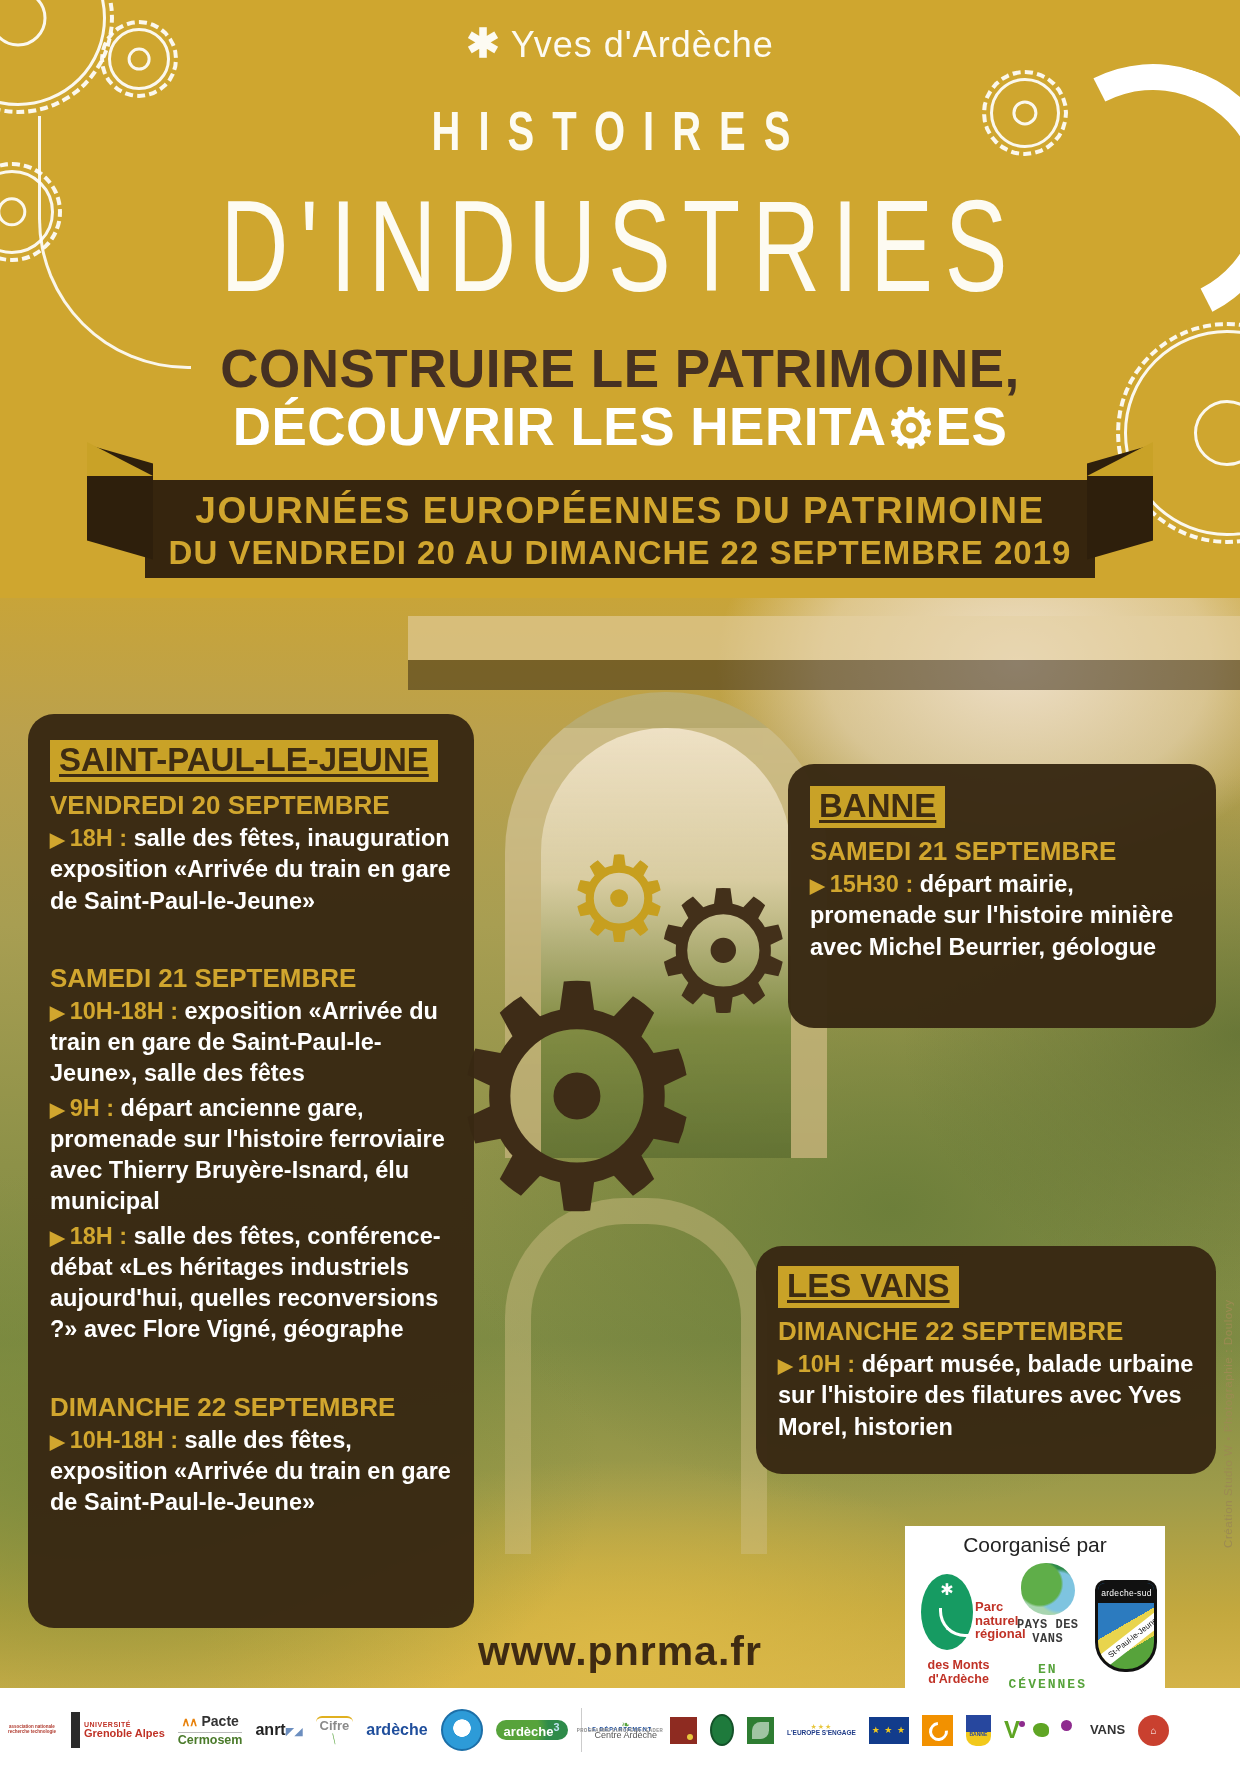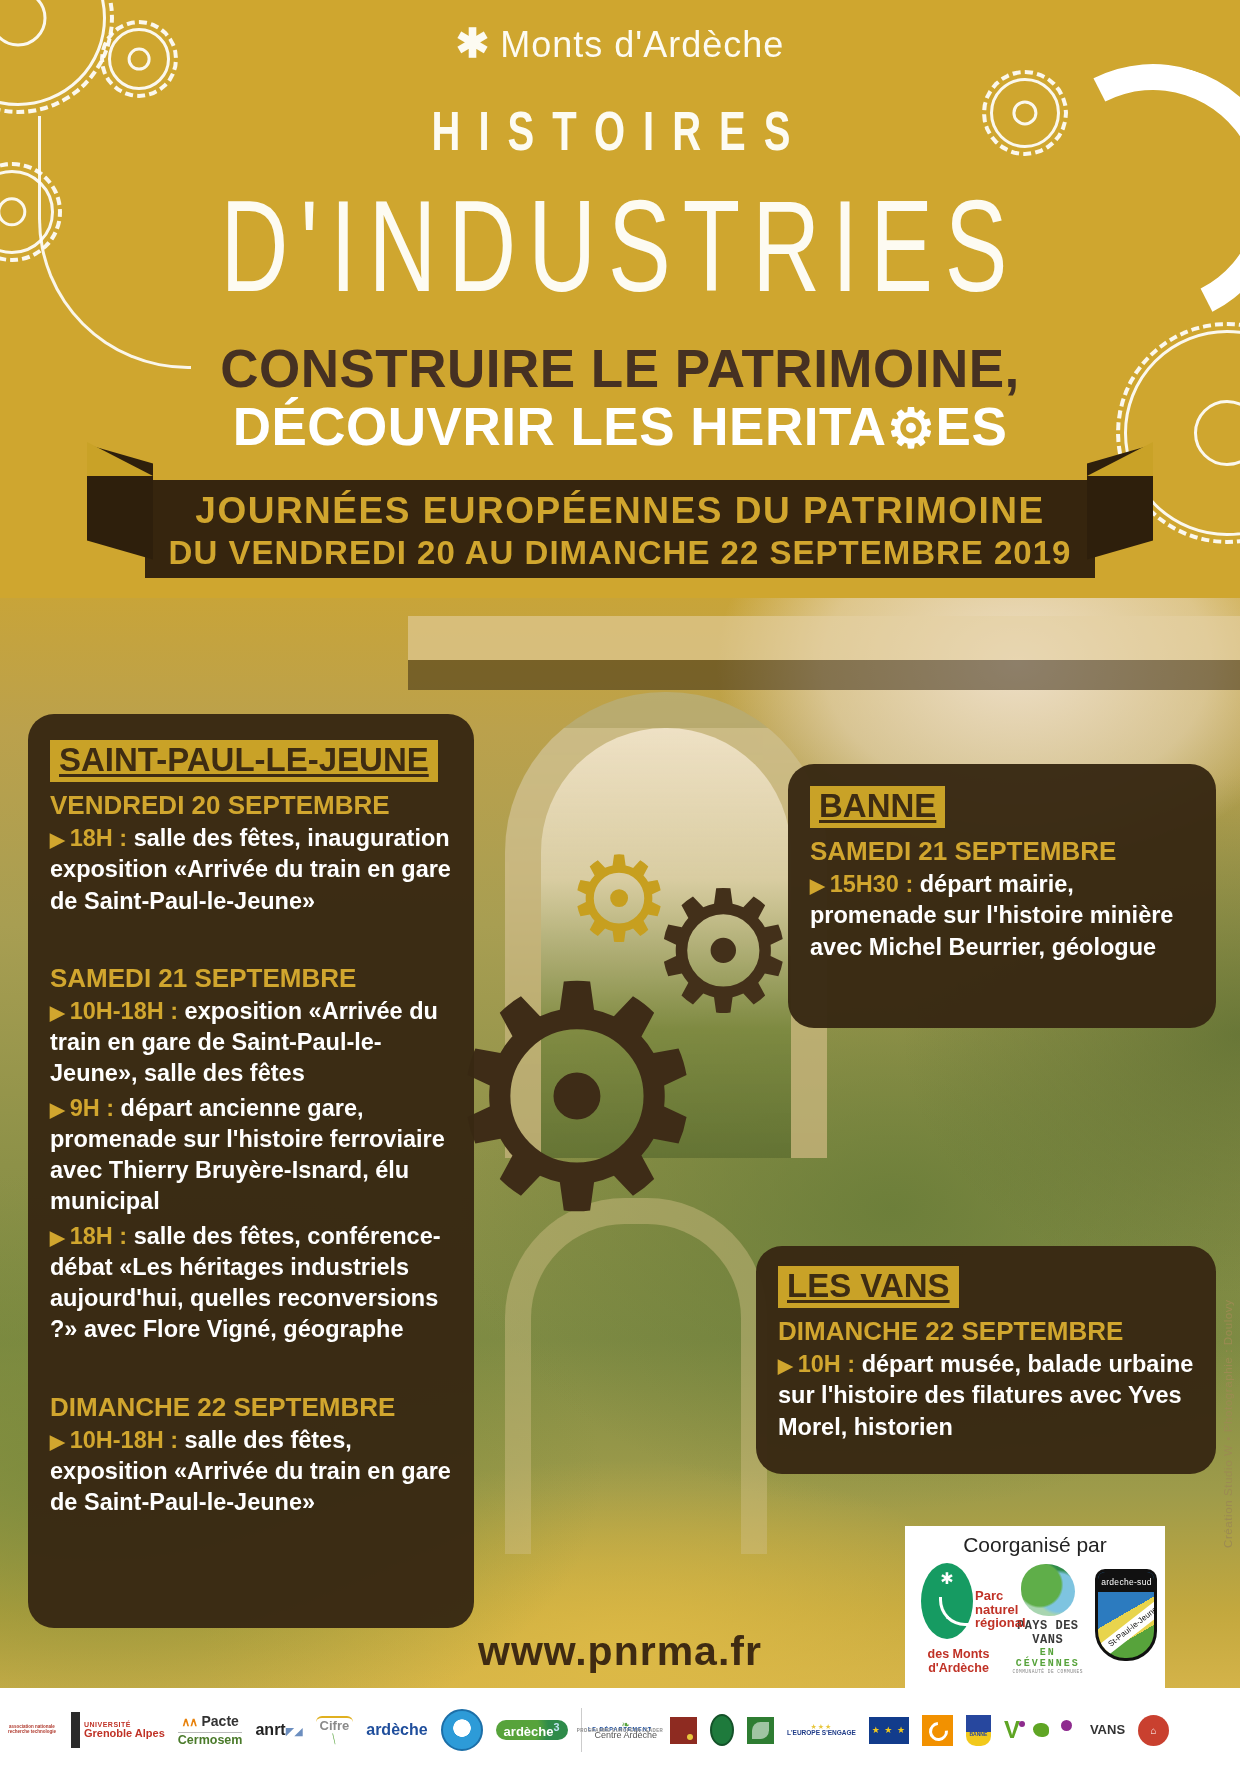--- a/index.html
+++ b/index.html
@@ -92,21 +92,21 @@
   .pnr .swoosh{position:absolute;left:18px;top:34px;width:30px;height:26px;border:3px solid #fff;
        border-top:none;border-right:none;border-radius:0 0 0 26px;}
   .pnr .r1{position:absolute;left:62px;top:26px;color:#C03226;font-size:13px;font-weight:700;line-height:1.05;text-align:left;}
   .pnr .r2{position:absolute;left:0;top:84px;width:100%;color:#C03226;font-size:12.5px;font-weight:700;}
   .pdv{width:96px;font-family:Liberation Mono, monospace;}
   .pdv .tree{width:54px;height:52px;border-radius:46% 54% 48% 52%;margin-bottom:3px;
        background:radial-gradient(circle at 35% 40%,#5FAE49 0 45%,rgba(0,0,0,0) 50%),
                   radial-gradient(circle at 70% 55%,#7EC4E0 0 40%,rgba(0,0,0,0) 48%),
                   radial-gradient(circle at 55% 30%,#2E8B4A 0 50%,#A8D5B0 60%);}
   .pdv .p1{font-size:12px;font-weight:700;color:#3A3A3A;letter-spacing:0.5px;}
-  .pdv .p2{font-size:10px;font-weight:700;color:#57A33B;letter-spacing:2px;}
+  .pdv .p2{font-size:13px;font-weight:700;color:#57A33B;letter-spacing:2px;margin-top:16px;}
   .pdv .p3{font-size:4.5px;color:#888;letter-spacing:0.5px;}
   .shield{width:72px;height:100px;position:relative;}
   .shield .body{position:absolute;left:4px;top:0;width:62px;height:92px;border:3px solid #111;
        border-radius:10px 10px 30px 30px;box-sizing:border-box;overflow:hidden;
        background:linear-gradient(150deg,#2C7BBF 0 48%,#E8D44D 48% 72%,#57A33B 72%);}
   .shield .band{position:absolute;left:0;top:0;width:100%;height:20px;background:#111;color:#fff;
        font-size:8.5px;line-height:20px;text-align:center;letter-spacing:0.3px;}
   .shield .strip{position:absolute;left:-8px;top:48px;width:86px;height:14px;background:#fff;
        transform:rotate(-38deg);color:#111;font-size:8px;line-height:14px;text-align:center;}
 
@@ -179,21 +179,21 @@
   <div class="curve"></div>
   <div class="wgear" style="right:-90px;top:330px;width:200px;height:200px;"></div>
   <div class="wgear" style="right:180px;top:78px;width:64px;height:64px;"></div>
   <div class="tr-arc"></div>
 
   <div class="gear" style="left:566px;top:840px;font-size:118px;color:#C79F1F;">⚙</div>
   <div class="gear" style="left:648px;top:868px;font-size:168px;color:#43301A;">⚙</div>
   <div class="gear" style="left:438px;top:944px;font-size:310px;color:#3E2C17;">⚙</div>
 
   <div class="brand">
-    <span class="ast">✱</span><span>Monts d'Ardèche</span>
+    <span class="ast">✱</span><span>Yves d'Ardèche</span>
   </div>
   <div class="title t1"><span class="stretch">HISTOIRES</span></div>
   <div class="title t2"><span class="stretch">D'INDUSTRIES</span></div>
   <div class="sub s1">CONSTRUIRE LE PATRIMOINE,</div>
   <div class="sub s2">
     <span>DÉCOUVRIR LES HERITA</span><span class="gearg">⚙</span><span>ES</span>
   </div>
 
   <div class="ribbon">
     <div class="tail left"></div>

